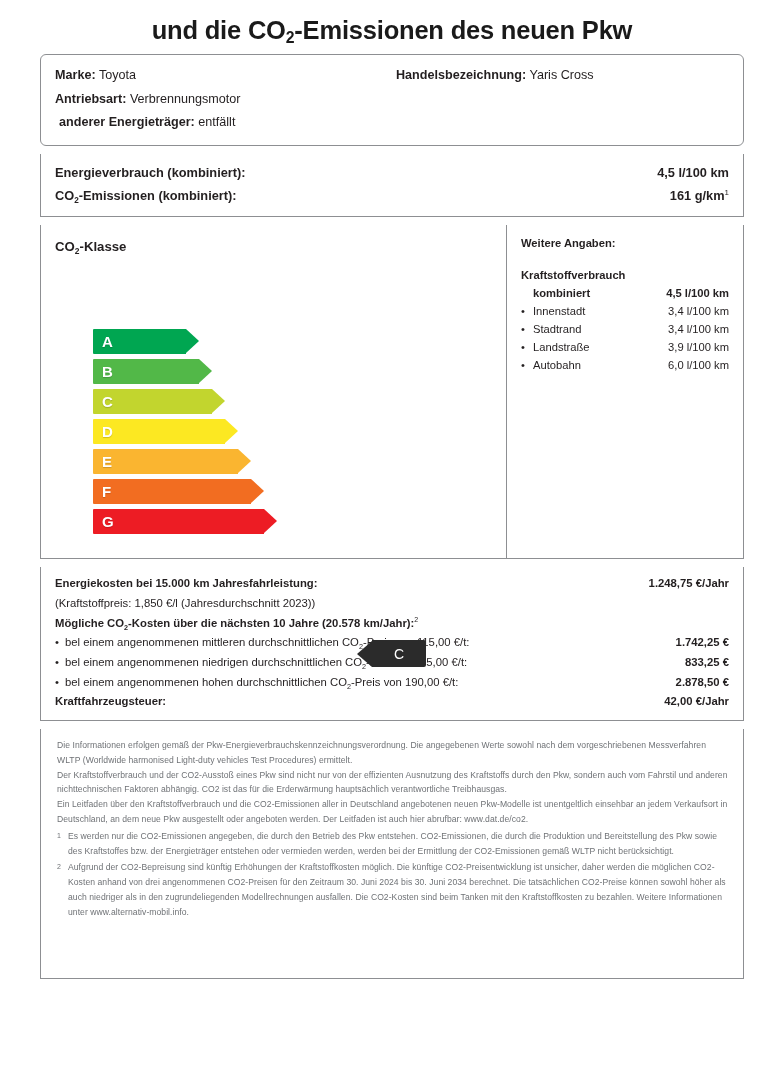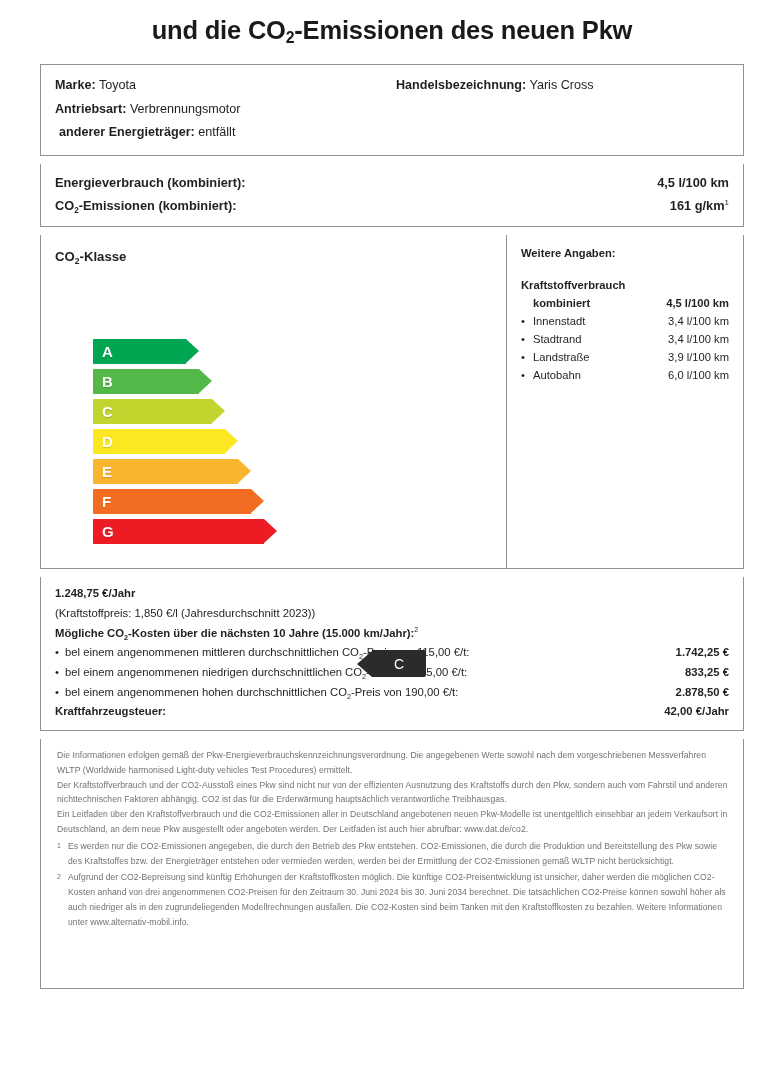--- a/index.html
+++ b/index.html
@@ -27,21 +27,21 @@
   
   .box{
     margin:0 40px;
     border:1px solid #8d8f92;
     background:#fff;
     box-sizing:border-box;
   }
   .box + .box{border-top:none;}
 
   
-  #sec-vehicle{margin-top:16px;padding:9px 14px 10px 14px;}
+  #sec-vehicle{margin-top:6px;padding:9px 14px 10px 14px;border-radius:6px;}
   .vrow{display:flex;font-size:12.6px;line-height:1.88;}
   .vcell{flex:0 0 50%;white-space:nowrap;}
   .vcell.right{padding-left:4px;}
   .vlabel{font-weight:bold;}
   .vval{font-weight:normal;}
 
   
   #sec-consumption{margin-top:8px;padding:8px 14px 9px 14px;}
   .crow{display:flex;justify-content:space-between;font-size:12.8px;line-height:1.78;font-weight:bold;}
   .crow .val{font-weight:bold;}
@@ -266,28 +266,29 @@
             </span>
             <span class="vl">6,0 l/100 km</span>
           </div>
         </div>
     </div>
 
   </div>
 
   <div class="box" id="sec-costs">
     <div class="krow b">
+      <span class="lbl">Energiekosten bei 15.000 km Jahresfahrleistung:</span>
       <span class="amt">1.248,75 €/Jahr</span>
     </div>
     <div class="krow plain">
       <span class="lbl">(Kraftstoffpreis: 1,850 €/l (Jahresdurchschnitt 2023))</span>
       <span class="amt"></span>
     </div>
     <div class="krow b">
-      <span class="lbl"><span>Mögliche CO</span><sub class="s">2</sub><span>-Kosten über die nächsten 10 Jahre (15.000 km/Jahr):</span><sup class="s">2</sup></span>
+      <span class="lbl"><span>Mögliche CO</span><sub class="s">2</sub><span>-Kosten über die nächsten 10 Jahre (20.578 km/Jahr):</span><sup class="s">2</sup></span>
       <span class="amt"></span>
     </div>
     <div id="cost-rows">
         <div class="krow">
           <span class="lbl"><span class="bullet">•</span><span>bel einem angenommenen mittleren durchschnittlichen CO</span><sub class="s">2</sub><span>-Preis von 115,00 €/t:</span></span>
           <span class="amt">1.742,25 €</span>
         </div>
         <div class="krow">
           <span class="lbl"><span class="bullet">•</span><span>bel einem angenommenen niedrigen durchschnittlichen CO</span><sub class="s">2</sub><span>-Preis von 55,00 €/t:</span></span>
           <span class="amt">833,25 €</span>

